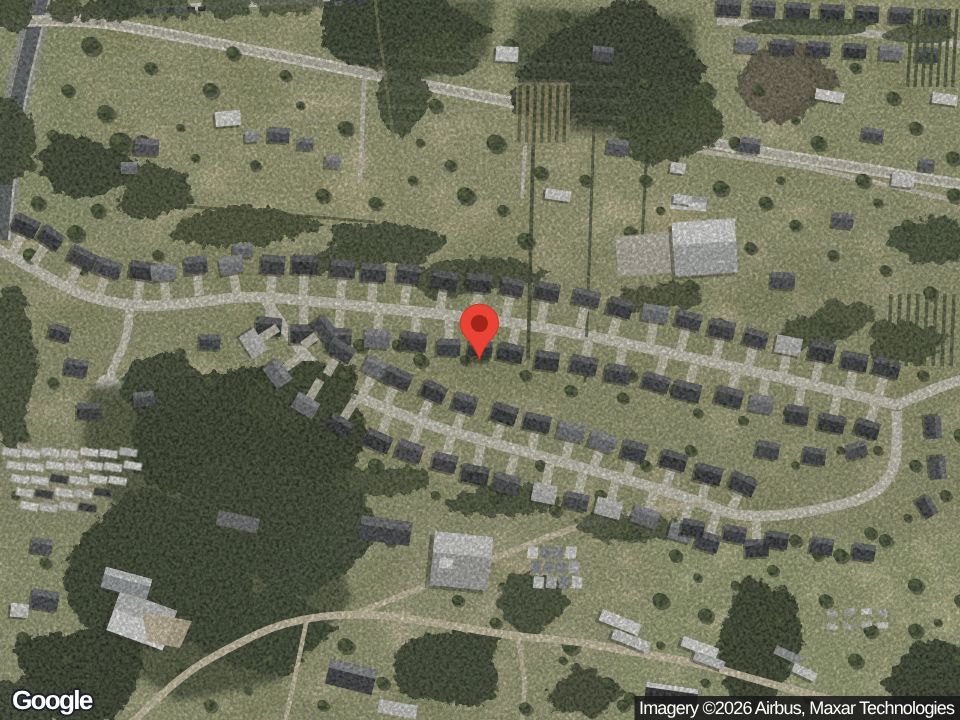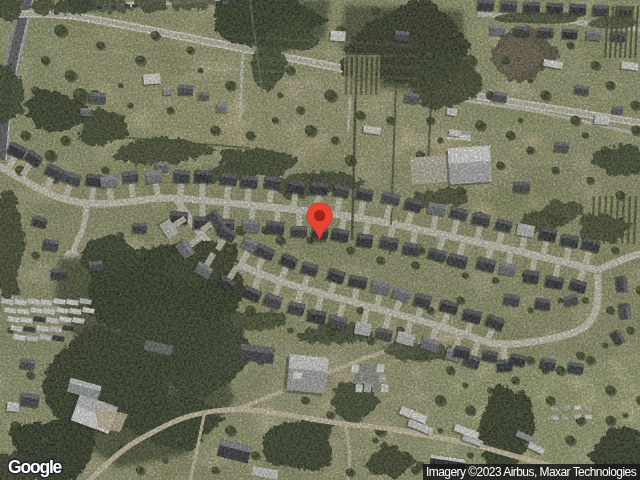--- a/index.html
+++ b/index.html
@@ -1616,13 +1616,13 @@
 
 <path d="M319.6,202.8 c-7.1,0 -12.8,5.7 -12.8,12.8 c0,3.2 1.2,6.1 3.1,8.4 c2.6,3.3 7.6,8.2 9.7,16.3 c2.1,-8.1 7.1,-13 9.7,-16.3 c1.9,-2.3 3.1,-5.2 3.1,-8.4 c0,-7.1 -5.7,-12.8 -12.8,-12.8 Z" fill="#e84334" stroke="#c2321f" stroke-width="0.6"></path>
 
 <circle cx="319.6" cy="215.6" r="5.7" fill="#a02618"></circle>
 </svg>
 
 <svg width="90" height="32" viewBox="0 0 90 32" style="position:absolute;left:0px;top:450px" xmlns="http://www.w3.org/2000/svg">
 <text x="8" y="22.5" font-family="Liberation Sans, sans-serif" font-size="17.5" font-weight="bold" fill="#ffffff" stroke="#20242a" stroke-width="2.8" paint-order="stroke" stroke-linejoin="round" letter-spacing="-1.2">Google</text>
 </svg>
 
-<div style="position:absolute;left:423px;top:464px;width:217px;height:16px;background:rgba(25,25,25,0.86);color:#ffffff;font-size:12px;letter-spacing:-0.55px;line-height:16px;padding-left:3px;box-sizing:border-box;white-space:nowrap;overflow:hidden;">Imagery ©2023 Airbus, Maxar Technologies</div>
+<div style="position:absolute;left:423px;top:464px;width:217px;height:16px;background:rgba(25,25,25,0.86);color:#ffffff;font-size:12px;letter-spacing:-0.55px;line-height:16px;padding-left:3px;box-sizing:border-box;white-space:nowrap;overflow:hidden;">Imagery ©2026 Airbus, Maxar Technologies</div>
 </div>
 </body></html>

